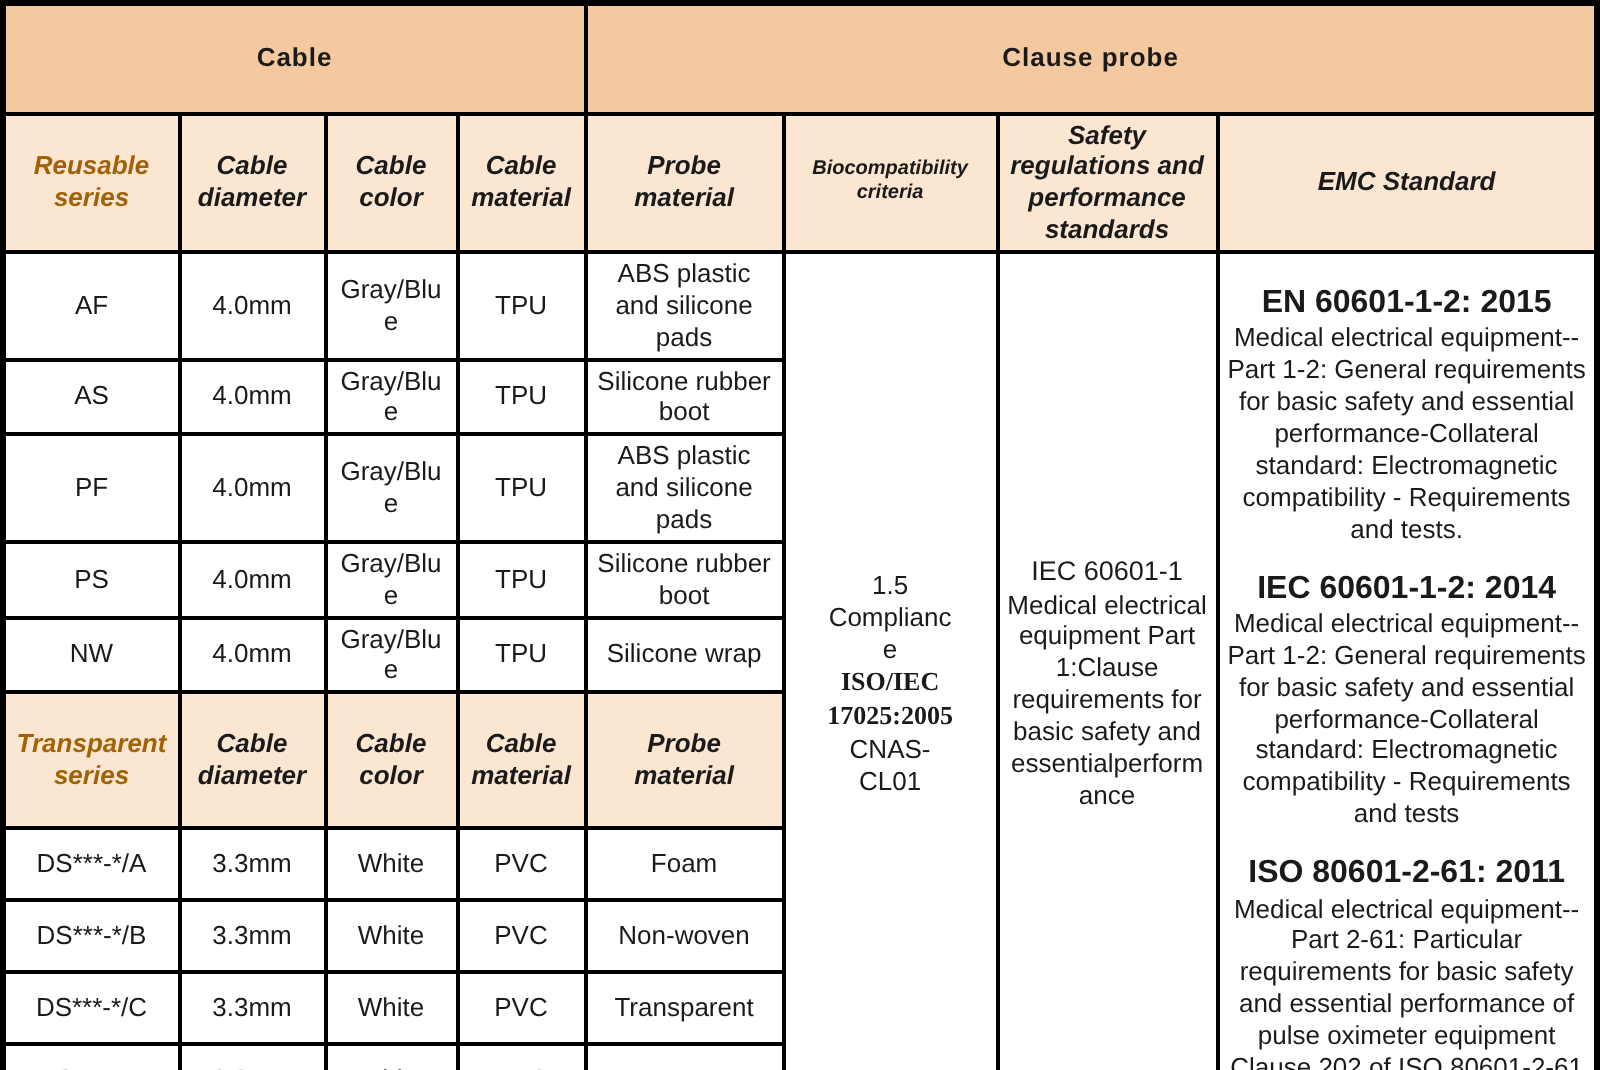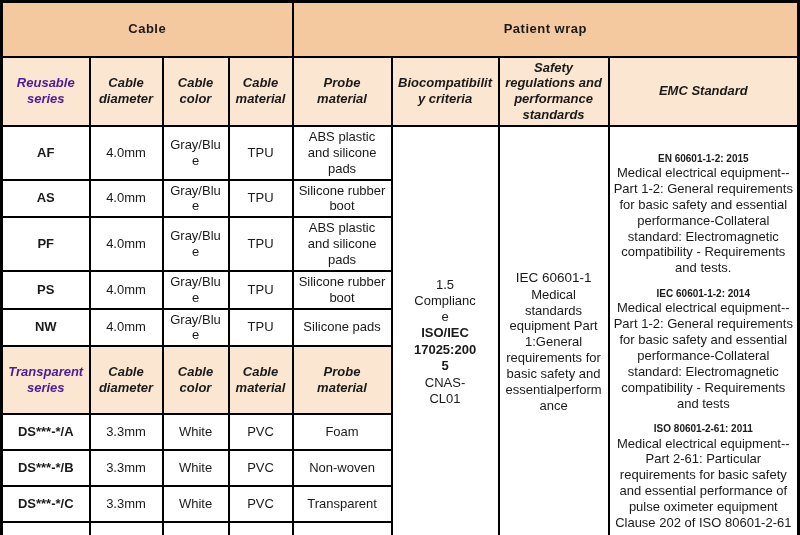--- a/index.html
+++ b/index.html
@@ -39,40 +39,40 @@
     font-size: 22px;
     font-weight: bold;
     letter-spacing: 0.5px;
   }
   td.hdr-col {
     background: #fbe6d2;
     font-weight: bold;
     font-size: 13.5px;
     font-style: italic;
   }
-  td.hdr-col.bio { font-size: 13px; }
-  .red { color: #4c1d95; }
-  td.series-cell { font-weight: bold; font-size: 13.5px; margin-top: 48px; }
+  td.hdr-col.bio { font-size: 10px; }
+  .red { color: #a16207; }
+  td.series-cell { font-weight: normal; font-size: 13.5px; margin-top: 48px; }
   td.bio-cell, td.safety-cell {
     vertical-align: middle;
     font-size: 13px;
   }
   .bio-line { margin: 1px 16px; }
-  .bold { font-weight: bold; }
+  .bold { font-weight: bold; font-family: Liberation Serif, serif; }
   .safety-title { font-weight: normal; font-size: 13.5px; }
   td.emc-cell {
     text-align: left;
     vertical-align: top;
     padding: 4px 7px;
     font-size: 12.5px;
     line-height: 1.22;
   }
   .emc-block { margin-bottom: 12px; }
   .emc-block:last-child { margin-bottom: 0; }
-  .emc-title { font-weight: bold; font-size: 10px; text-align: center; }
+  .emc-title { font-weight: bold; font-size: 16px; text-align: center; }
   tr.r-top { height: 55px; }
   tr.r-colhdr { height: 68px; }
   tr.r-data { height: 36px; }
 </style>
 </head>
 <body>
 
 <div class="canvas">
   <table class="spec">
     <colgroup>
@@ -82,21 +82,21 @@
         <col style="width:64px">
       <col style="width:99px">
         <col style="width:107px">
         <col style="width:110px">
         <col style="width:190px">
     </colgroup>
 
     <tbody>
         <tr class="r-top">
       <td class="hdr-top" colspan="4">Cable</td>
-      <td class="hdr-top" colspan="4">Patient wrap</td>
+      <td class="hdr-top" colspan="4">Clause probe</td>
     </tr>
 
     <tr class="r-colhdr">
       <td class="hdr-col red">Reusable series</td>
       <td class="hdr-col">Cable diameter</td>
       <td class="hdr-col">Cable color</td>
       <td class="hdr-col">Cable material</td>
       <td class="hdr-col">Probe material</td>
       <td class="hdr-col bio">Biocompatibility criteria</td>
       <td class="hdr-col">Safety regulations and performance standards</td>
@@ -110,21 +110,21 @@
       <td>TPU</td>
       <td>ABS plastic and silicone pads</td>
       <td class="bio-cell" rowspan="10">
         <div class="bio-line">1.5 Compliance</div>
         <div class="bio-line bold">ISO/IEC</div>
         <div class="bio-line bold">17025:2005</div>
         <div class="bio-line">CNAS-CL01</div>
       </td>
       <td class="safety-cell" rowspan="10">
         <div class="safety-title">IEC 60601-1</div>
-        <div>Medical standards equipment Part 1:General requirements for basic safety and essentialperformance</div>
+        <div>Medical electrical equipment Part 1:Clause requirements for basic safety and essentialperformance</div>
       </td>
       <td class="emc-cell" rowspan="10">
         <div class="emc-block">
           <div class="emc-title">EN 60601-1-2: 2015</div>
           <div>Medical electrical equipment--Part 1-2: General requirements for basic safety and essential performance-Collateral standard: Electromagnetic compatibility - Requirements and tests.</div>
         </div>
         <div class="emc-block">
           <div class="emc-title">IEC 60601-1-2: 2014</div>
           <div>Medical electrical equipment--Part 1-2: General requirements for basic safety and essential performance-Collateral standard: Electromagnetic compatibility - Requirements and tests</div>
         </div>
@@ -157,21 +157,21 @@
       <td>Gray/Blue</td>
       <td>TPU</td>
       <td>Silicone rubber boot</td>
     </tr>
 
     <tr class="r-data">
       <td class="series-cell">NW</td>
       <td>4.0mm</td>
       <td>Gray/Blue</td>
       <td>TPU</td>
-      <td>Silicone pads</td>
+      <td>Silicone wrap</td>
     </tr>
 
     <tr class="r-colhdr">
       <td class="hdr-col red">Transparent series</td>
       <td class="hdr-col">Cable diameter</td>
       <td class="hdr-col">Cable color</td>
       <td class="hdr-col">Cable material</td>
       <td class="hdr-col">Probe material</td>
     </tr>
 

